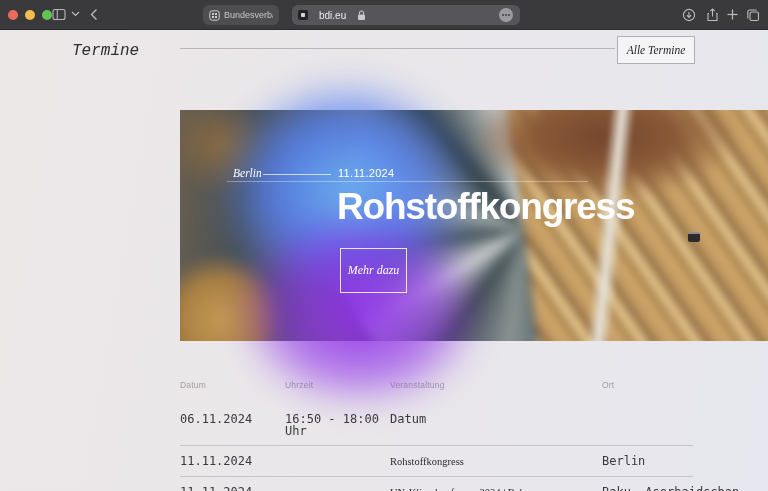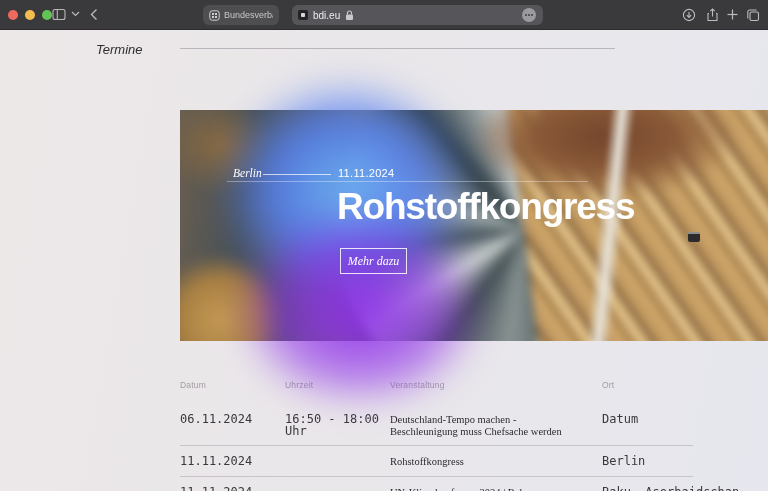--- a/index.html
+++ b/index.html
@@ -9,31 +9,31 @@
   .toolbar{position:absolute;left:0;top:0;width:768px;height:30px;background:#3a3a3c;border-bottom:1px solid #2c2c2e;box-sizing:border-box;}
   .traffic{position:absolute;left:8px;top:10px;display:flex;gap:7px;}
   .traffic span{width:10px;height:10px;border-radius:50%;display:block;}
   .tl-red{background:#ee6a5f;}
   .tl-yellow{background:#f5bd4f;}
   .tl-green{background:#61c454;}
   .chrome-ic{position:absolute;top:8px;color:#b9b9bb;}
   .tab{position:absolute;top:5px;height:20px;border-radius:6px;display:flex;align-items:center;box-sizing:border-box;}
   .tab-pinned{left:203px;width:76px;background:#4e4e51;padding:0 6px;gap:4px;}
   .tab-pinned .t-label{color:#c6c6c8;font-size:9px;white-space:nowrap;overflow:hidden;}
-  .urlbar{left:292px;width:251px;background:#56565a;padding:0 6px;gap:5px;}
+  .urlbar{left:292px;width:228px;background:#56565a;padding:0 6px;gap:11px;}
   .urlbar .t-label{color:#ececee;font-size:10px;}
   .fav-dark{width:10px;height:10px;border-radius:2px;background:#232325;display:flex;align-items:center;justify-content:center;}
   .fav-dark i{width:4px;height:4px;background:#d8d8da;border-radius:1px;display:block;}
   .ellipsis-btn{position:absolute;right:7px;top:3px;width:14px;height:14px;border-radius:50%;background:#9b9b9f;display:flex;align-items:center;justify-content:center;gap:1px;}
   .ellipsis-btn i{width:2px;height:2px;border-radius:50%;background:#3f3f42;display:block;}
 
   
   .page{position:absolute;left:0;top:30px;width:768px;height:461px;overflow:hidden;
         background:linear-gradient(100deg,#ece8e8 0%,#eae7ea 45%,#e6e7ee 100%);}
-  .eyebrow{position:absolute;left:72px;top:12px;font-family:Liberation Sans, sans-serif;font-style:italic;font-size:13px;color:#2e2d30;margin-left:24px;}
+  .eyebrow{position:absolute;left:72px;top:12px;font-family:Liberation Mono, monospace;font-style:italic;font-size:16px;color:#2e2d30;}
   .top-rule{position:absolute;left:180px;top:18px;width:435px;height:1px;background:#bab5bc;}
   .btn-all{position:absolute;left:617px;top:6px;width:78px;height:28px;box-sizing:border-box;border:1px solid #b2adb5;background:rgba(250,249,251,0.7);
            font-family:"Liberation Serif",serif;font-style:italic;font-size:11.5px;color:#1f1f22;display:flex;align-items:center;justify-content:center;cursor:pointer;}
 
   
   .hero{position:absolute;left:180px;top:80px;width:588px;height:231px;overflow:hidden;background:#6a6a62;}
   .m-layer{position:absolute;}
   .m-base{inset:0;background:linear-gradient(96deg,#6a5f50 0%,#475055 12%,#525a5c 22%,#6a6a62 30%,#435257 42%,#556061 52%,#7c746a 60%,#a98a5c 68%,#c4a36d 76%,#b58a54 84%,#caa76f 92%,#9a7848 100%);}
   .m-swirl{left:175px;top:-65px;width:340px;height:370px;border-radius:50%;
            background:conic-gradient(from 200deg at 50% 50%,#3c4a4e 0%,#d4d9d7 6%,#46545a 13%,#9fa9a8 20%,#2e3c42 30%,#cdd3d1 38%,#4a585c 46%,#7b8584 55%,#334146 66%,#b9c3c1 76%,#3c4a4e 85%,#8a9493 93%,#3c4a4e 100%);
@@ -54,21 +54,21 @@
       radial-gradient(ellipse 50% 38% at 52% 74%, rgba(141,45,233,0.96) 0%, rgba(141,45,233,0.55) 50%, rgba(141,45,233,0) 75%),
       radial-gradient(ellipse 53% 45% at 48% 40%, rgba(108,178,240,0.97) 0%, rgba(86,127,242,0.88) 42%, rgba(100,150,240,0) 73%);
     filter:blur(16px);}
 
   .hero-content{position:absolute;left:180px;top:80px;width:588px;height:231px;z-index:3;color:#fff;}
   .meta-row{position:absolute;left:0;top:57px;width:100%;height:14px;}
   .hero-loc{position:absolute;left:53px;top:0;font-family:"Liberation Serif",serif;font-style:italic;font-size:11.5px;}
   .meta-line{position:absolute;left:83px;top:7px;width:68px;height:1px;background:rgba(255,255,255,0.7);}
   .hero-date{position:absolute;left:158px;top:0;font-size:11px;letter-spacing:0.3px;}
   .hero-title{position:absolute;left:157px;top:78px;margin:0;font-size:37px;font-weight:700;letter-spacing:-1.2px;line-height:1;}
-  .btn-cta{position:absolute;left:160px;top:138px;width:67px;height:26px;box-sizing:border-box;border:1px solid rgba(255,255,255,0.85);background:transparent;
+  .btn-cta{position:absolute;left:160px;top:138px;width:67px;height:45px;box-sizing:border-box;border:1px solid rgba(255,255,255,0.85);background:transparent;
            font-family:"Liberation Serif",serif;font-style:italic;font-size:12px;color:#fff;display:flex;align-items:center;justify-content:center;cursor:pointer;}
 
   
   .events{position:absolute;left:180px;top:350px;width:513px;z-index:1;}
   .ev-grid{display:grid;grid-template-columns:105px 105px 212px 1fr;align-items:start;}
   .ev-head{margin-bottom:14px;}
   .ev-head span{font-size:8.5px;color:#a29ca4;letter-spacing:0.2px;}
   .ev-row{padding:10px 0 8px;border-bottom:1px solid #c9c4ca;cursor:pointer;}
   .ev-row:first-of-type{padding-top:0;}
   .ev-row:last-of-type{border-bottom:none;}
@@ -163,20 +163,21 @@
         <rect x="4" y="4" width="8.5" height="8.5" rx="1.6"></rect>
           <path d="M10.5 2 H3.6 A1.8 1.8 0 0 0 1.8 3.8 V10.5"></path>
       </svg>
     </span>
   </div>
 
   <div class="page">
 
     <span class="eyebrow">Termine</span>
     <div class="top-rule"></div>
+    <button class="btn-all">Alle Termine</button>
 
     <div class="hero">
       <div class="m-layer m-base"></div>
       <div class="m-layer m-swirl"></div>
       <div class="m-layer m-sand"></div>
       <div class="m-layer m-rust"></div>
       <div class="m-layer m-goldbl"></div>
       <div class="m-layer m-ambertl"></div>
       <div class="m-layer m-streak"></div>
       <div class="m-layer truck"></div>
@@ -199,21 +200,20 @@
       <div class="ev-grid ev-head">
         <span>Datum</span>
         <span>Uhrzeit</span>
         <span>Veranstaltung</span>
         <span>Ort</span>
       </div>
 
       <div class="ev-grid ev-row">
         <span class="c-mono">06.11.2024</span>
         <span class="c-mono">16:50 - 18:00 Uhr</span>
-        <span class="c-serif">Deutschland-Tempo machen - Beschleunigung muss Chefsache werden</span>
         <span class="c-mono c-ort">Datum</span>
       </div>
 
       <div class="ev-grid ev-row">
         <span class="c-mono">11.11.2024</span>
         <span class="c-mono"></span>
         <span class="c-serif">Rohstoffkongress</span>
         <span class="c-mono c-ort">Berlin</span>
       </div>
 

